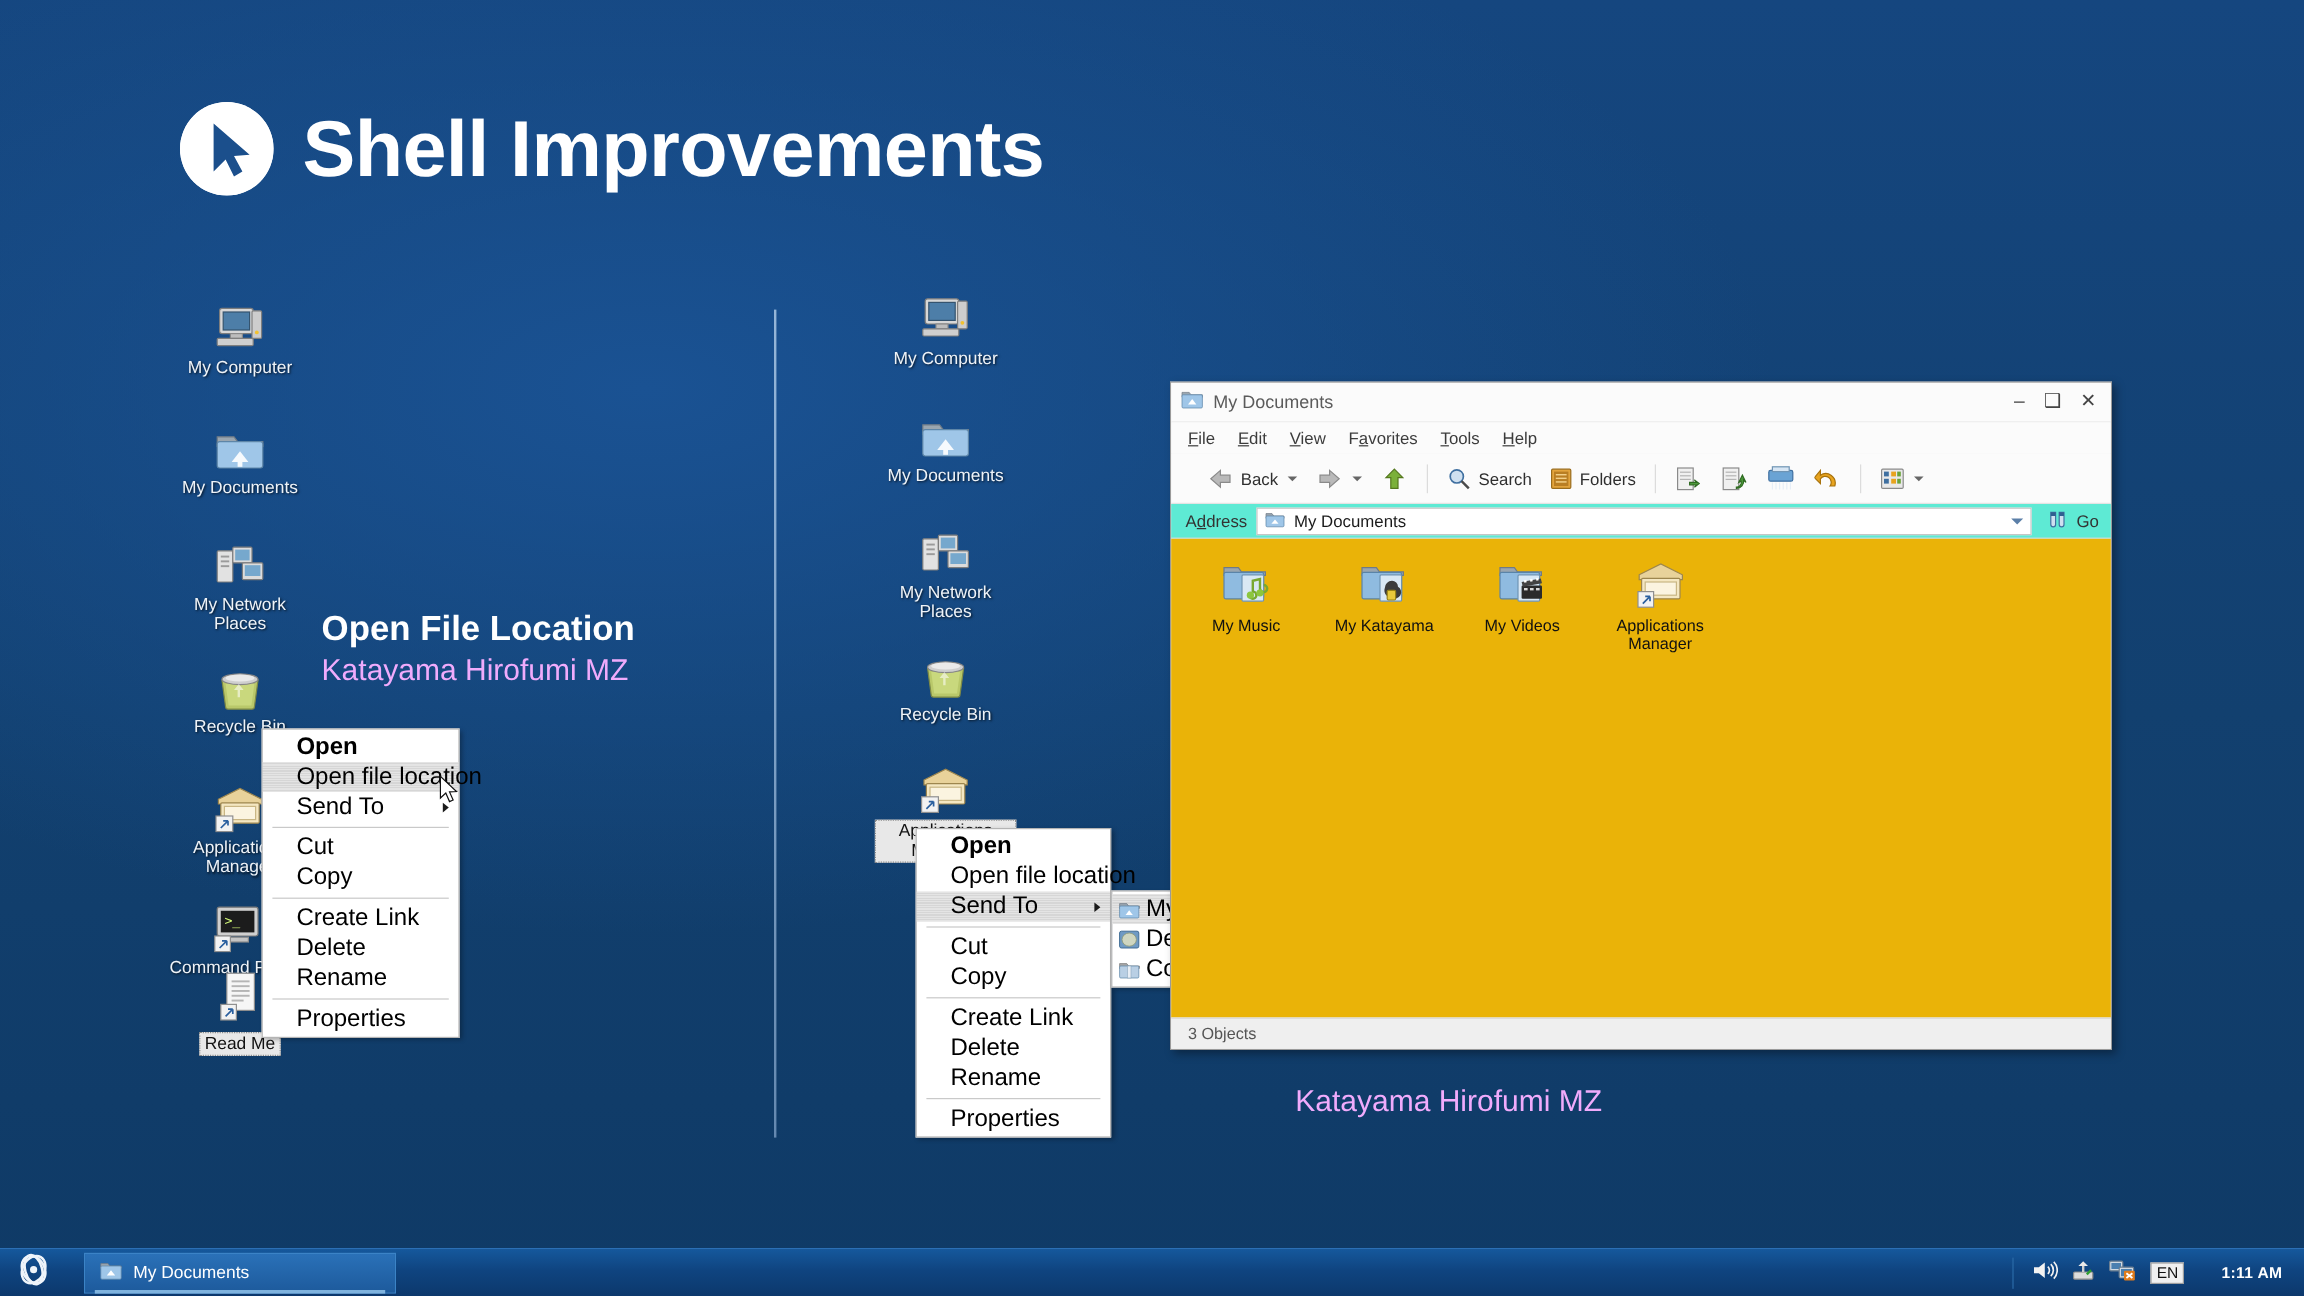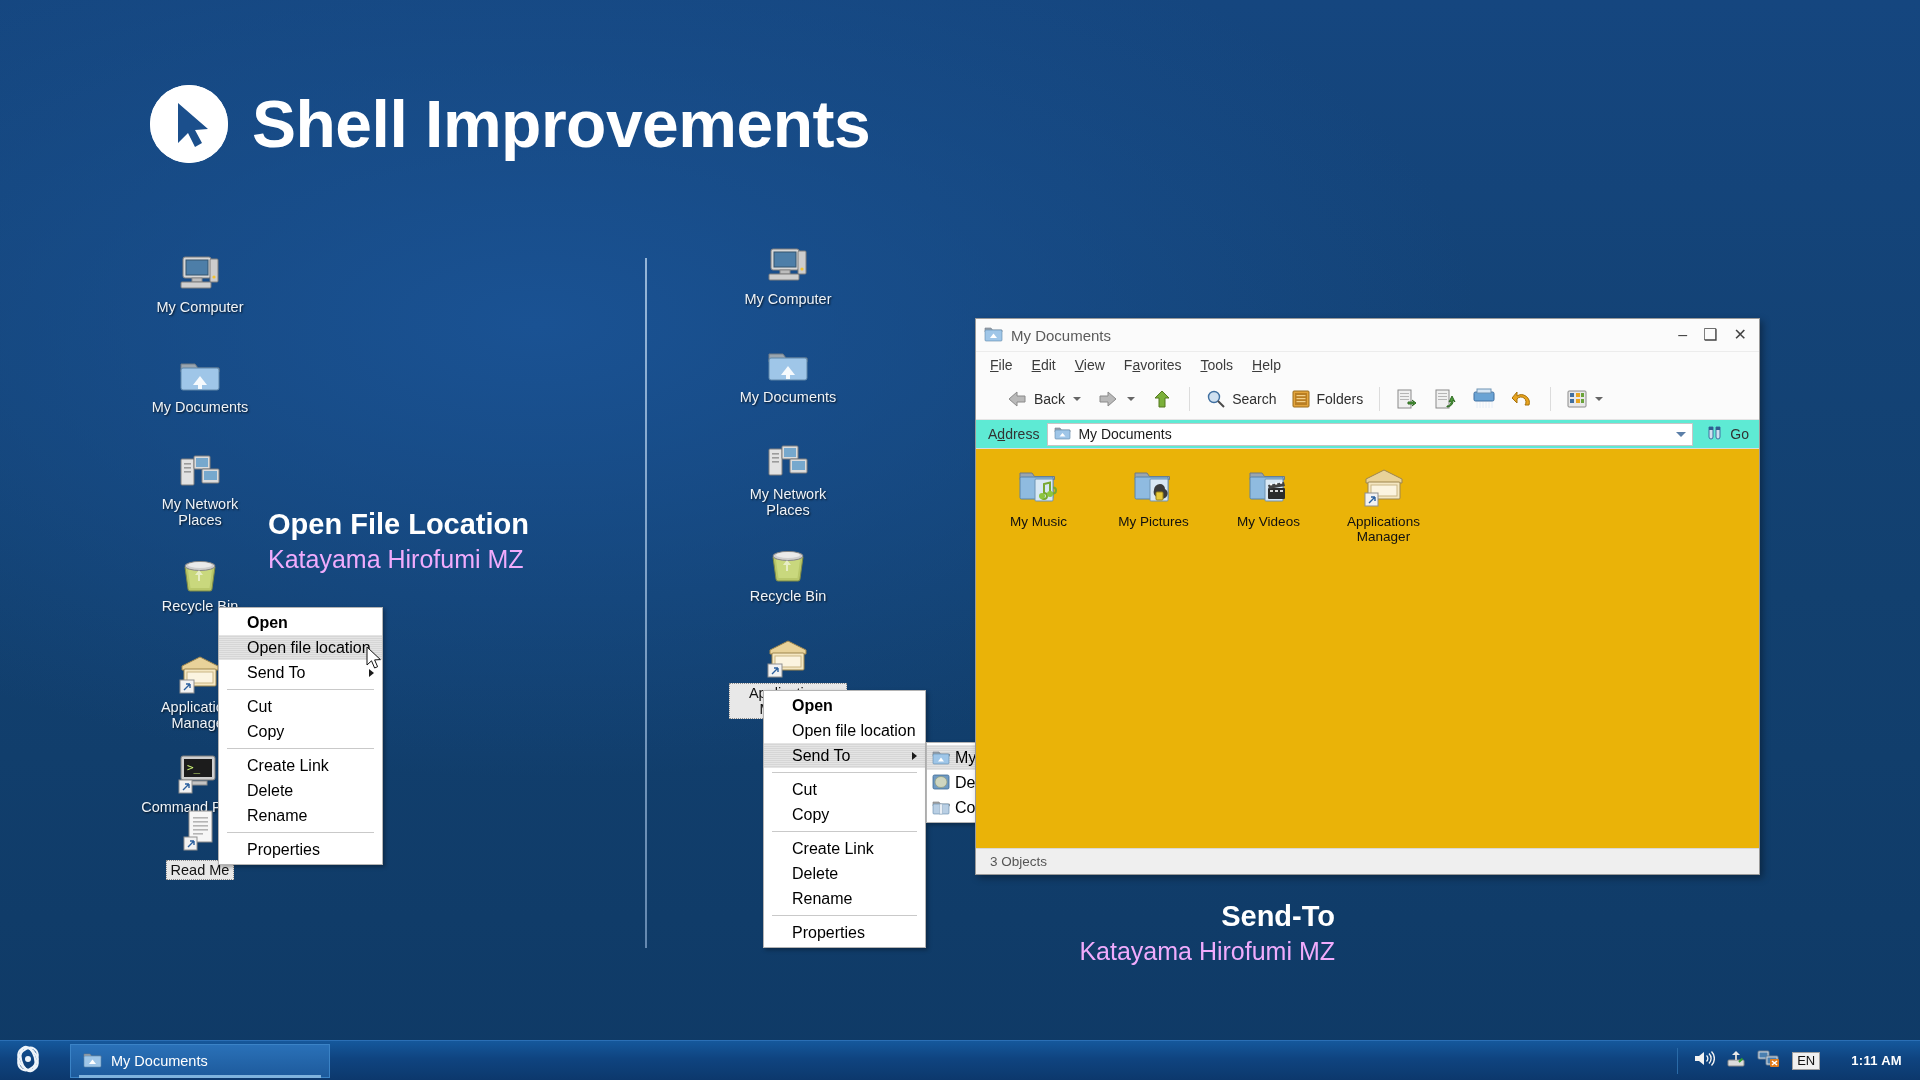--- a/index.html
+++ b/index.html
@@ -55,21 +55,21 @@
   .caption{ position:absolute; }
   .caption .c-title{ color:#ffffff; font-size:29px; font-weight:700; line-height:1.15; }
   .caption .c-sub{ color:#f0abfc; font-size:25px; font-weight:400; line-height:1.25; margin-top:3px;}
   .caption.right{ text-align:right; }
 
   
   .ctxmenu{
     position:absolute; background:#ffffff;
     border:1px solid #b4b4b4;
     box-shadow:2px 2px 4px rgba(0,0,0,.32);
-    padding:2px 0; font-size:16px; color:#000;
+    padding:2px 0; font-size:20px; color:#000;
   }
   .mi{
     display:flex; align-items:center; height:25px; padding:0 10px 0 28px;
     white-space:nowrap; position:relative;
   }
   .mi.bold{ font-weight:700; }
   .mi.hl{ background:#d6d6d6; background-image:
       repeating-linear-gradient(0deg, rgba(255,255,255,.35) 0 1px, rgba(0,0,0,0) 1px 2px); }
   .mi .arrow{
     position:absolute; right:8px; top:50%; transform:translateY(-50%);
@@ -339,21 +339,20 @@
   </div>
   <div class="lbl sel">Applications Manager</div>
 </div>
 
 <div class="caption" style="left:268px; top:508px;">
   <div class="c-title">Open File Location</div>
   <div class="c-sub">Katayama Hirofumi MZ</div>
 </div>
 
 <div class="caption right" style="right:585px; top:900px;">
-  <div class="c-title">Send-To</div>
   <div class="c-sub">Katayama Hirofumi MZ</div>
 </div>
 
 <div class="ctxmenu" style="left:218px; top:607px; width:165px;">
   <div class="mi bold">
       <span>Open</span>
     </div>
   <div class="mi hl">
       <span>Open file location</span>
     </div>
@@ -633,21 +632,21 @@
       <div class="fitem">
         <div class="fi-g">
           <svg width="44" height="40" viewBox="0 0 44 40">
             <path d="M3 7 h12 l2.5 3.5 h20 v3 H3 Z" fill="#9aa6b0" stroke="#6f7b86"></path>
             <rect x="3" y="11" width="33" height="22" rx="1.5" fill="#8fbbe0" stroke="#5a84a8"></rect>
             <rect x="18" y="13" width="18" height="22" rx="1" fill="#d9e8f4" stroke="#6f94b4"></rect>
             <path d="M22 24 a6 6 0 0 1 6-6 a5 5 0 0 1 5 5 a5 5 0 0 1-5 9 a6 6 0 0 1-6-8 z" fill="#3b3b3b"></path>
             <rect x="24" y="26" width="7" height="8" rx="1" fill="#e8c93a" stroke="#9a8314"></rect>
           </svg>
         </div>
-        <div class="fi-l">My Pictures</div>
+        <div class="fi-l">My Katayama</div>
       </div>
       <div class="fitem">
         <div class="fi-g">
           <svg width="44" height="40" viewBox="0 0 44 40">
             <path d="M3 7 h12 l2.5 3.5 h20 v3 H3 Z" fill="#9aa6b0" stroke="#6f7b86"></path>
             <rect x="3" y="11" width="33" height="22" rx="1.5" fill="#8fbbe0" stroke="#5a84a8"></rect>
             <rect x="18" y="13" width="18" height="22" rx="1" fill="#d9e8f4" stroke="#6f94b4"></rect>
             <rect x="21" y="22" width="17" height="11" rx="1" fill="#2b2b2b"></rect>
             <path d="M21 19 l16-3 1 4 -16 3 z" fill="#434343"></path>
             <g fill="#fff">

